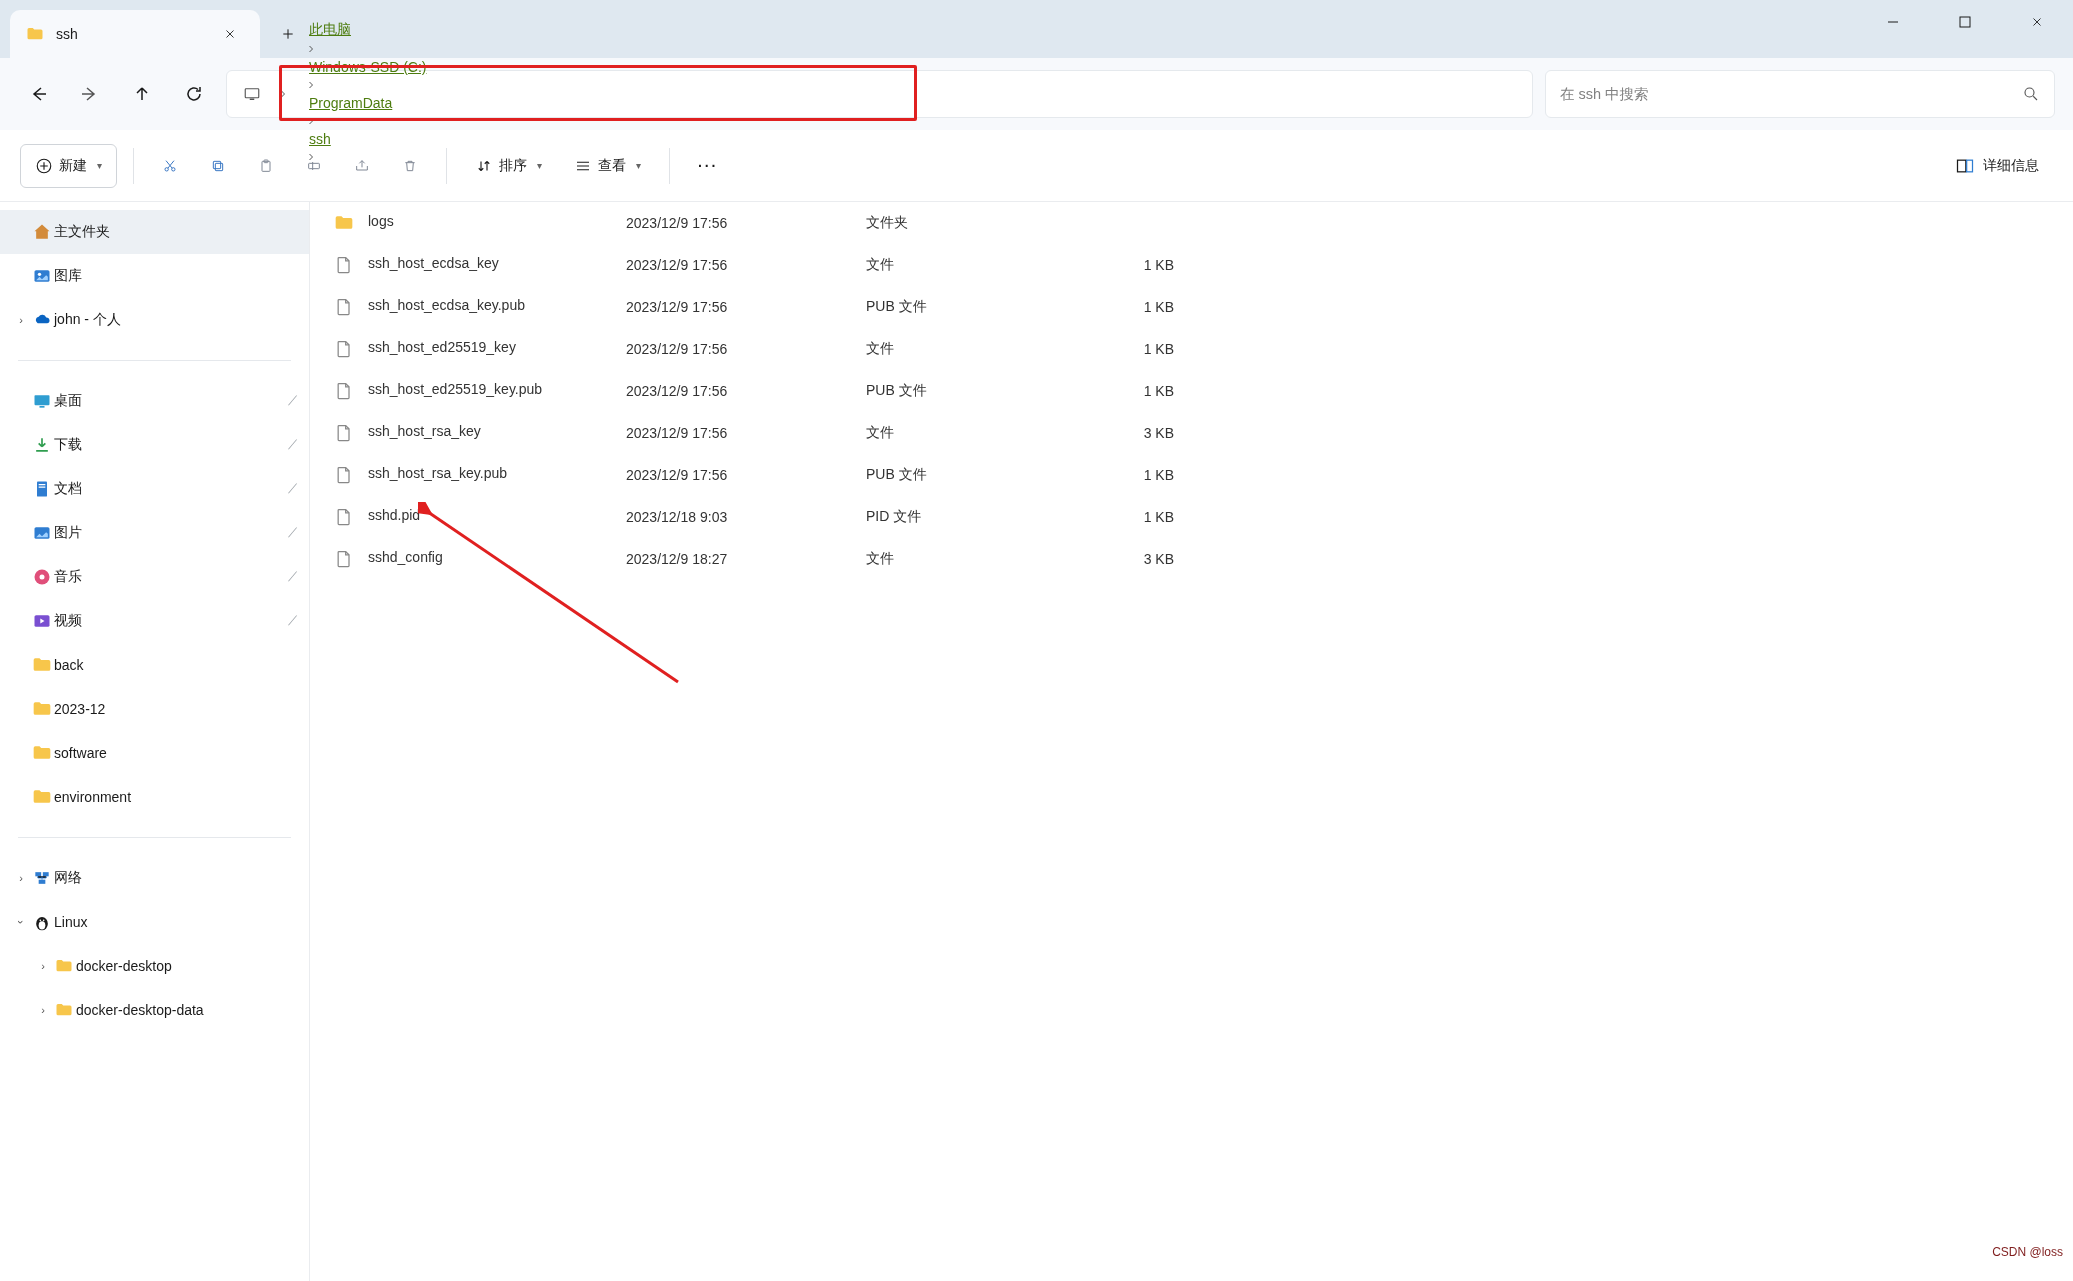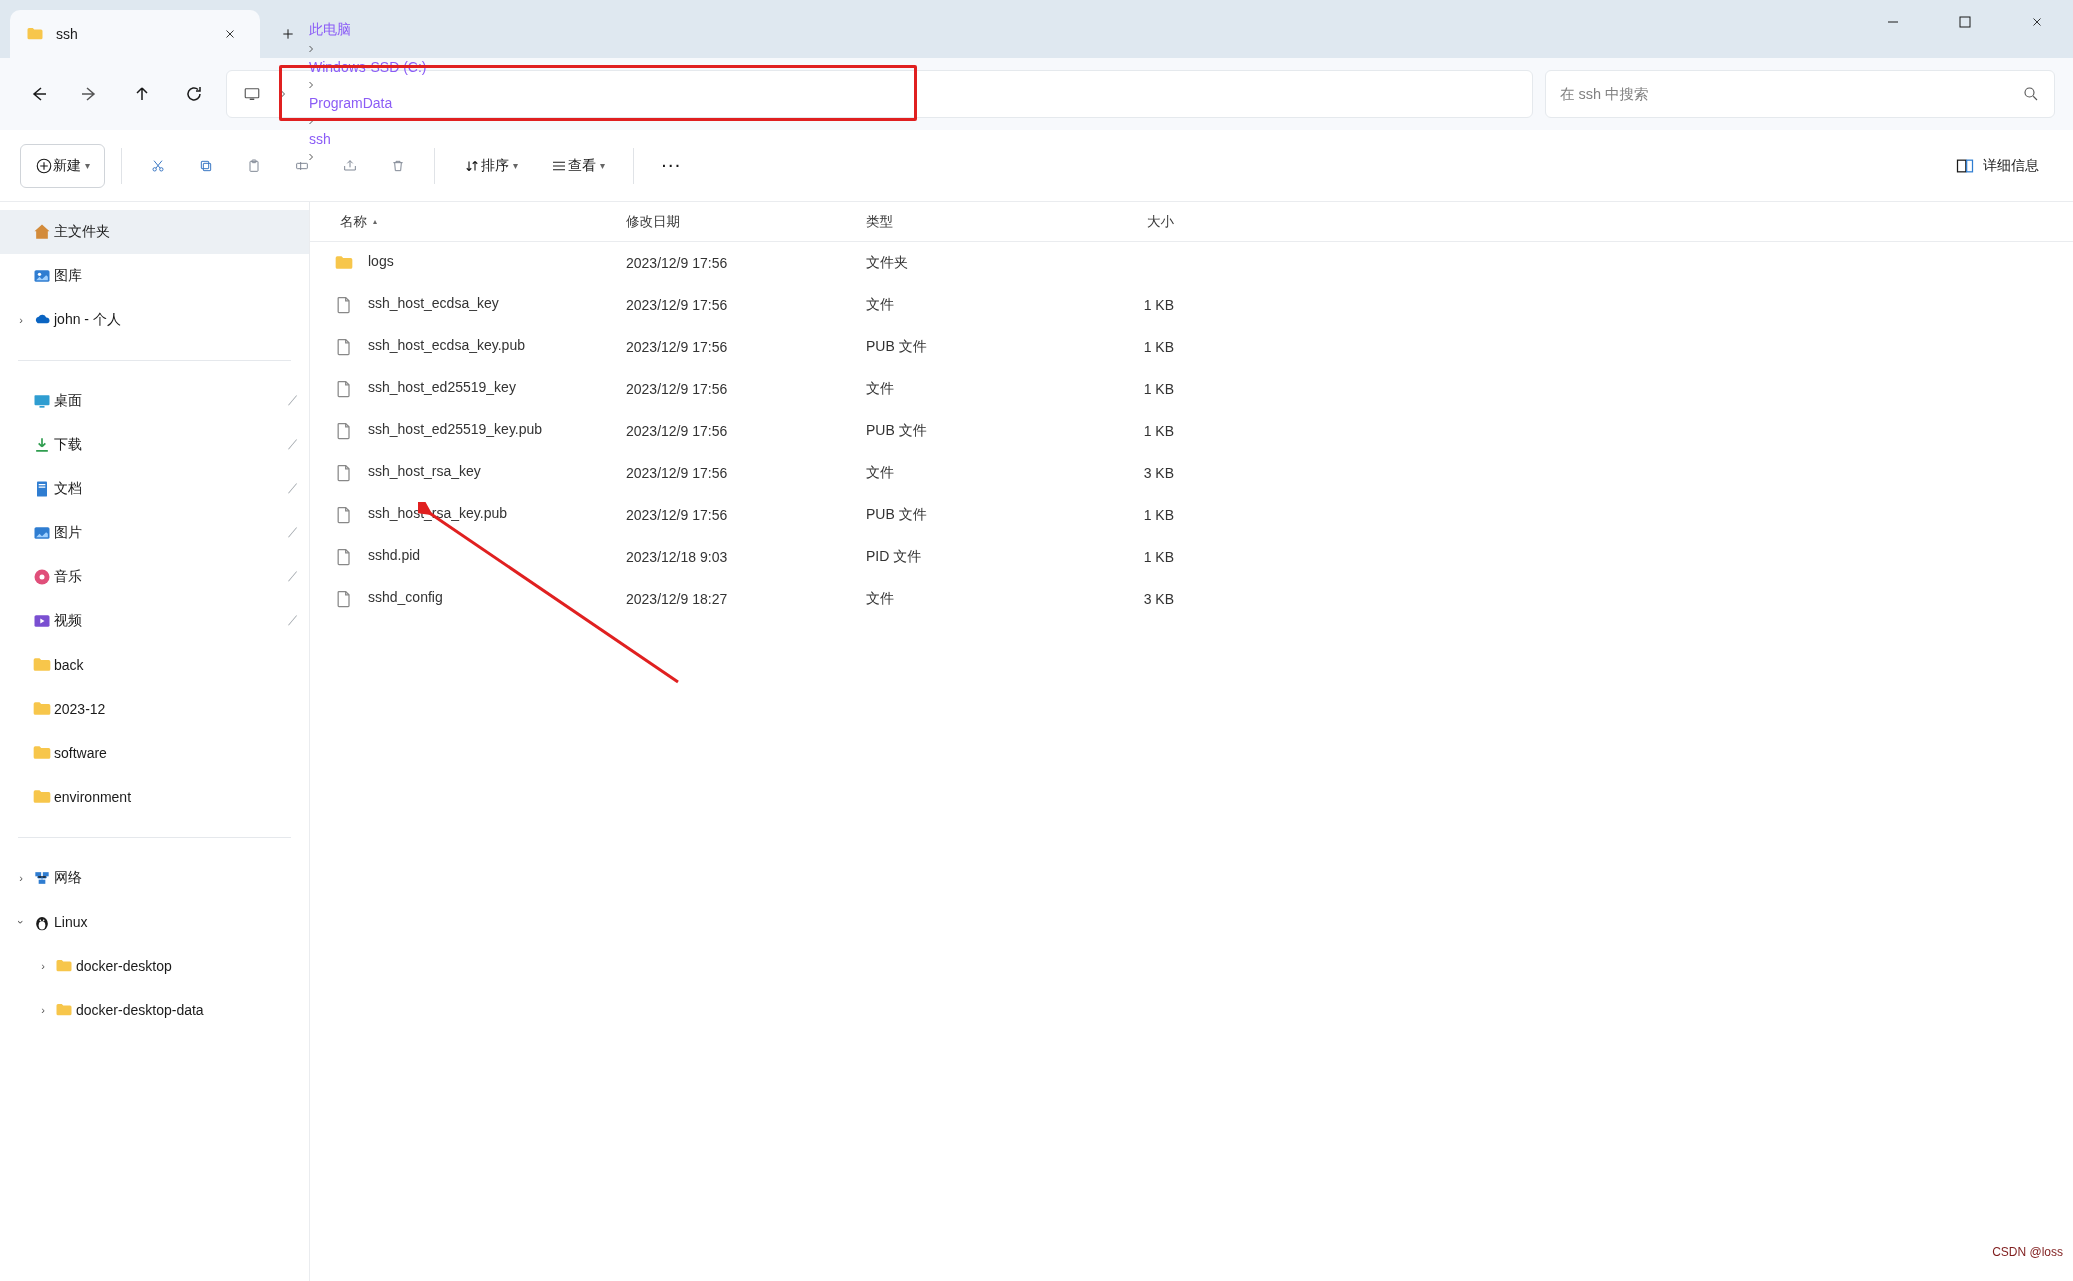--- a/index.html
+++ b/index.html
@@ -12,30 +12,30 @@
 .tab-plus { width: 40px; height: 40px; display: flex; align-items: center; justify-content: center; margin-left: 8px; margin-bottom: 4px; cursor: pointer; }
 .win-controls { position: absolute; right: 0; top: 0; height: 44px; display: flex; }
 .win-btn { width: 72px; display: flex; align-items: center; justify-content: center; cursor: pointer; }
 
 
 .navbar { height: 72px; background: #f7f9fc; display: flex; align-items: center; padding: 0 18px; gap: 12px; }
 .nav-btn { width: 40px; height: 40px; display: flex; align-items: center; justify-content: center; border-radius: 6px; cursor: pointer; color: #555; }
 .nav-btn.enabled { color: #1a1a1a; }
 .addr { flex: 1; height: 48px; background: #fff; border: 1px solid #e5e9ed; border-radius: 6px; display: flex; align-items: center; padding: 0 10px; gap: 4px; position: relative; }
 .addr-icon { width: 30px; display: flex; align-items: center; justify-content: center; }
-.crumb { padding: 4px 10px; color: #8b5cf6; cursor: pointer; border-radius: 4px; }
+.crumb { padding: 4px 10px; color: #4d7c0f; cursor: pointer; border-radius: 4px; text-decoration: underline; }
 .crumb-chev { padding: 4px 6px; color: #555; cursor: pointer; display: flex; align-items: center; }
 .addr-highlight { position: absolute; top: -6px; left: 52px; width: 638px; height: 56px; border: 3px solid #e02020; border-radius: 2px; pointer-events: none; }
 .search { width: 510px; height: 48px; background: #fff; border: 1px solid #e5e9ed; border-radius: 6px; display: flex; align-items: center; padding: 16px 14px; gap: 10px; }
 .search input { flex: 1; border: none; outline: none; font-size: 14.5px; color: #333; background: transparent; }
 .search input::placeholder { color: #808080; }
 
 
 .toolbar { height: 72px; border-bottom: 1px solid #eaecef; display: flex; align-items: center; padding: 0 20px; gap: 8px; }
-.tool-btn { height: 44px; padding: 0 12px; display: flex; align-items: center; border-radius: 6px; cursor: pointer; color: #1a1a1a; }
+.tool-btn { height: 44px; padding: 0 12px; display: flex; align-items: center; gap: 6px; border-radius: 6px; cursor: pointer; color: #1a1a1a; }
 .tool-new { border: 1px solid #d0d4d9; border-radius: 6px; padding: 0 14px; }
 .tool-sep { width: 1px; height: 36px; background: #e0e3e7; margin: 0 8px; }
 .tool-icon { width: 40px; justify-content: center; color: #3b78c4; }
 .tool-icon.muted { color: #808895; }
 .drop-chev { font-size: 10px; color: #666; margin-left: 4px; }
 .details-btn { margin-left: auto; display: flex; align-items: center; gap: 8px; padding: 0 14px; height: 44px; cursor: pointer; }
 
 
 .main { display: flex; height: calc(100% - 58px - 72px - 72px); }
 
@@ -519,35 +519,20 @@
                 <use href="#i-folder"></use>
               </svg>
             </span>
     <span class="side-label">docker-desktop-data</span>
           </div>
         </div>
     </div>
   </div>
 
   <div class="filelist">
-    <div class="columns">
-      <div class="col col-name">
-        <span>名称</span>
-        <span class="sort-ind">▴</span>
-      </div>
-      <div class="col col-date">
-          <span>修改日期</span>
-        </div>
-      <div class="col col-type">
-          <span>类型</span>
-        </div>
-      <div class="col col-size">
-          <span>大小</span>
-        </div>
-    </div>
     <div id="rows">
         <div class="row">
           <div class="cell cell-name">
       <svg width="20" height="20">
               <use href="#i-folder"></use>
             </svg>
       <span>logs</span>
           </div>
     <div class="cell cell-date">2023/12/9 17:56</div>
     <div class="cell cell-type">文件夹</div>

